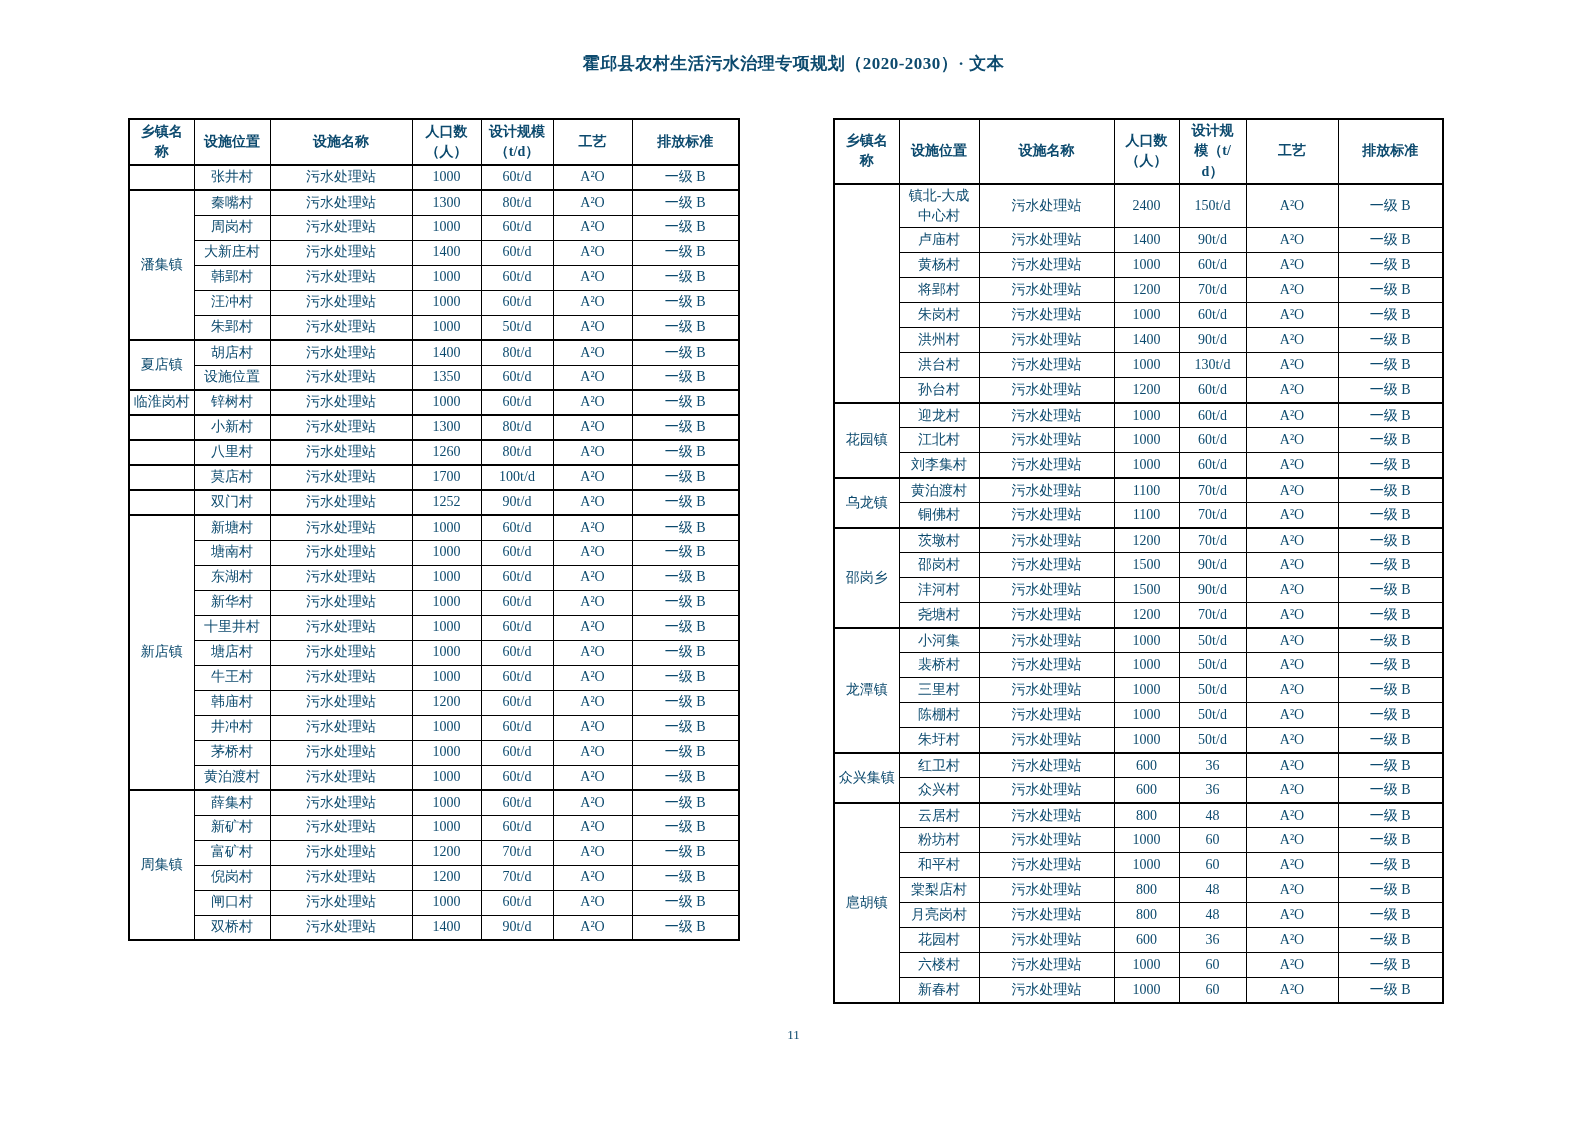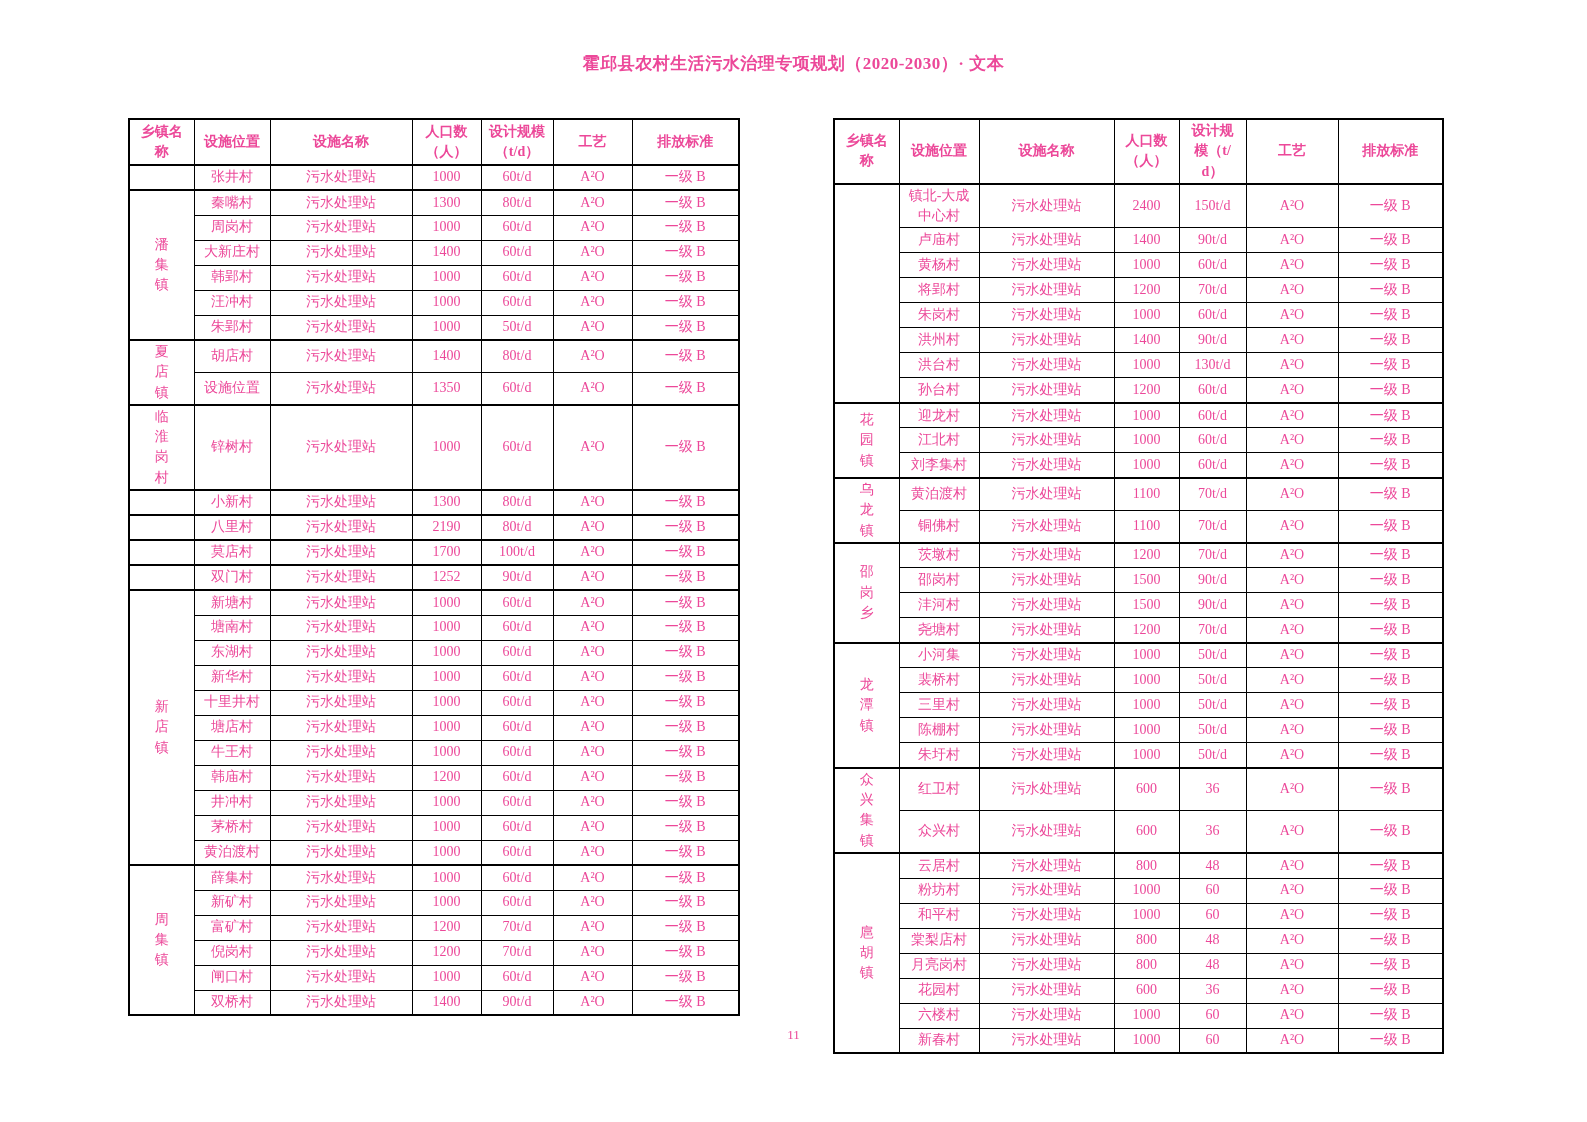--- a/index.html
+++ b/index.html
@@ -6,21 +6,21 @@
     margin: 0;
     padding: 0;
     background: #ffffff;
   }
   .page {
     position: relative;
     width: 1587px;
     height: 1122px;
     background: #ffffff;
     font-family: "Liberation Serif", "DejaVu Serif", serif;
-    color: #ec4899;
+    color: #0c4a6e;
     overflow: hidden;
   }
   .doc-title {
     position: absolute;
     top: 52px;
     left: 0;
     width: 100%;
     text-align: center;
     font-size: 17px;
     font-weight: bold;
@@ -46,21 +46,21 @@
     overflow: hidden;
     word-break: break-all;
   }
   table.data-table th {
     font-weight: bold;
     height: 46px;
     border-bottom-width: 2px;
     padding: 1px 6px;
   }
   table.data-table td { height: 25px; }
-  table.data-table td.township { padding: 1px 20px; }
+  table.data-table td.township { padding: 1px 0; }
   table.data-table tr.group-start td { border-top-width: 2px; }
   .page-number {
     position: absolute;
     top: 1027px;
     left: 0;
     width: 100%;
     text-align: center;
     font-size: 13px;
   }
 </style>
@@ -184,21 +184,21 @@
             <td>污水处理站</td>
             <td>1300</td>
             <td>80t/d</td>
             <td>A²O</td>
             <td>一级 B</td>
           </tr>
           <tr class="group-start">
             <td rowspan="1" class="township"></td>
             <td>八里村</td>
             <td>污水处理站</td>
-            <td>2190</td>
+            <td>1260</td>
             <td>80t/d</td>
             <td>A²O</td>
             <td>一级 B</td>
           </tr>
           <tr class="group-start">
             <td rowspan="1" class="township"></td>
             <td>莫店村</td>
             <td>污水处理站</td>
             <td>1700</td>
             <td>100t/d</td>

